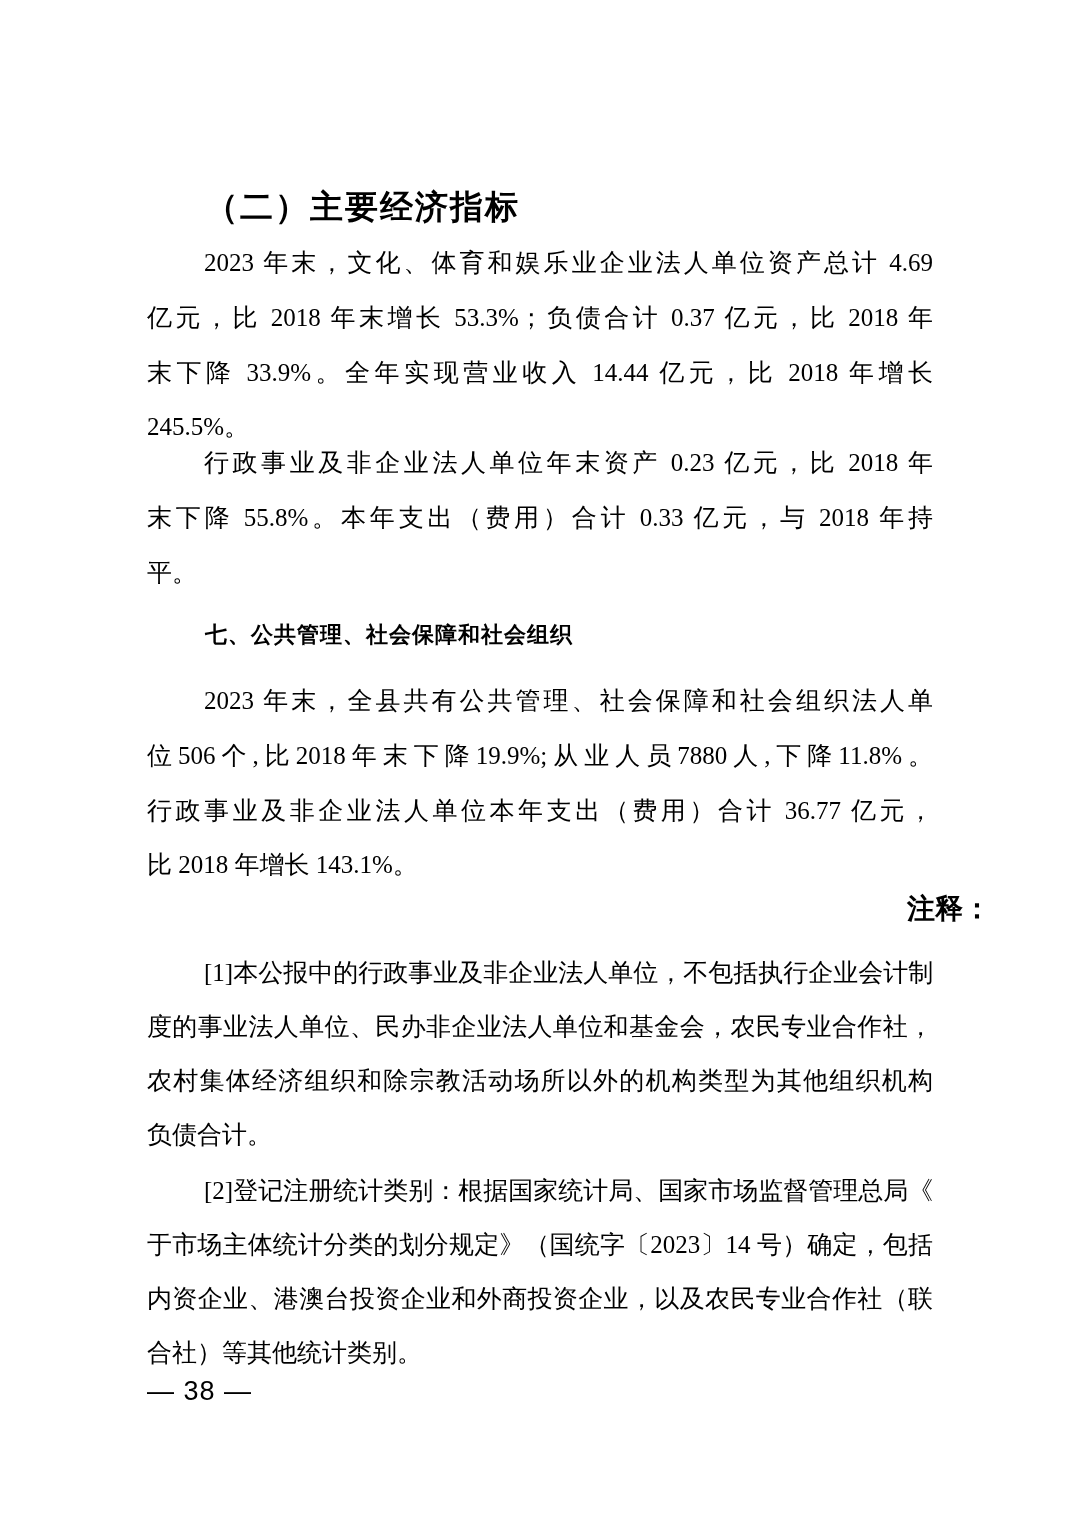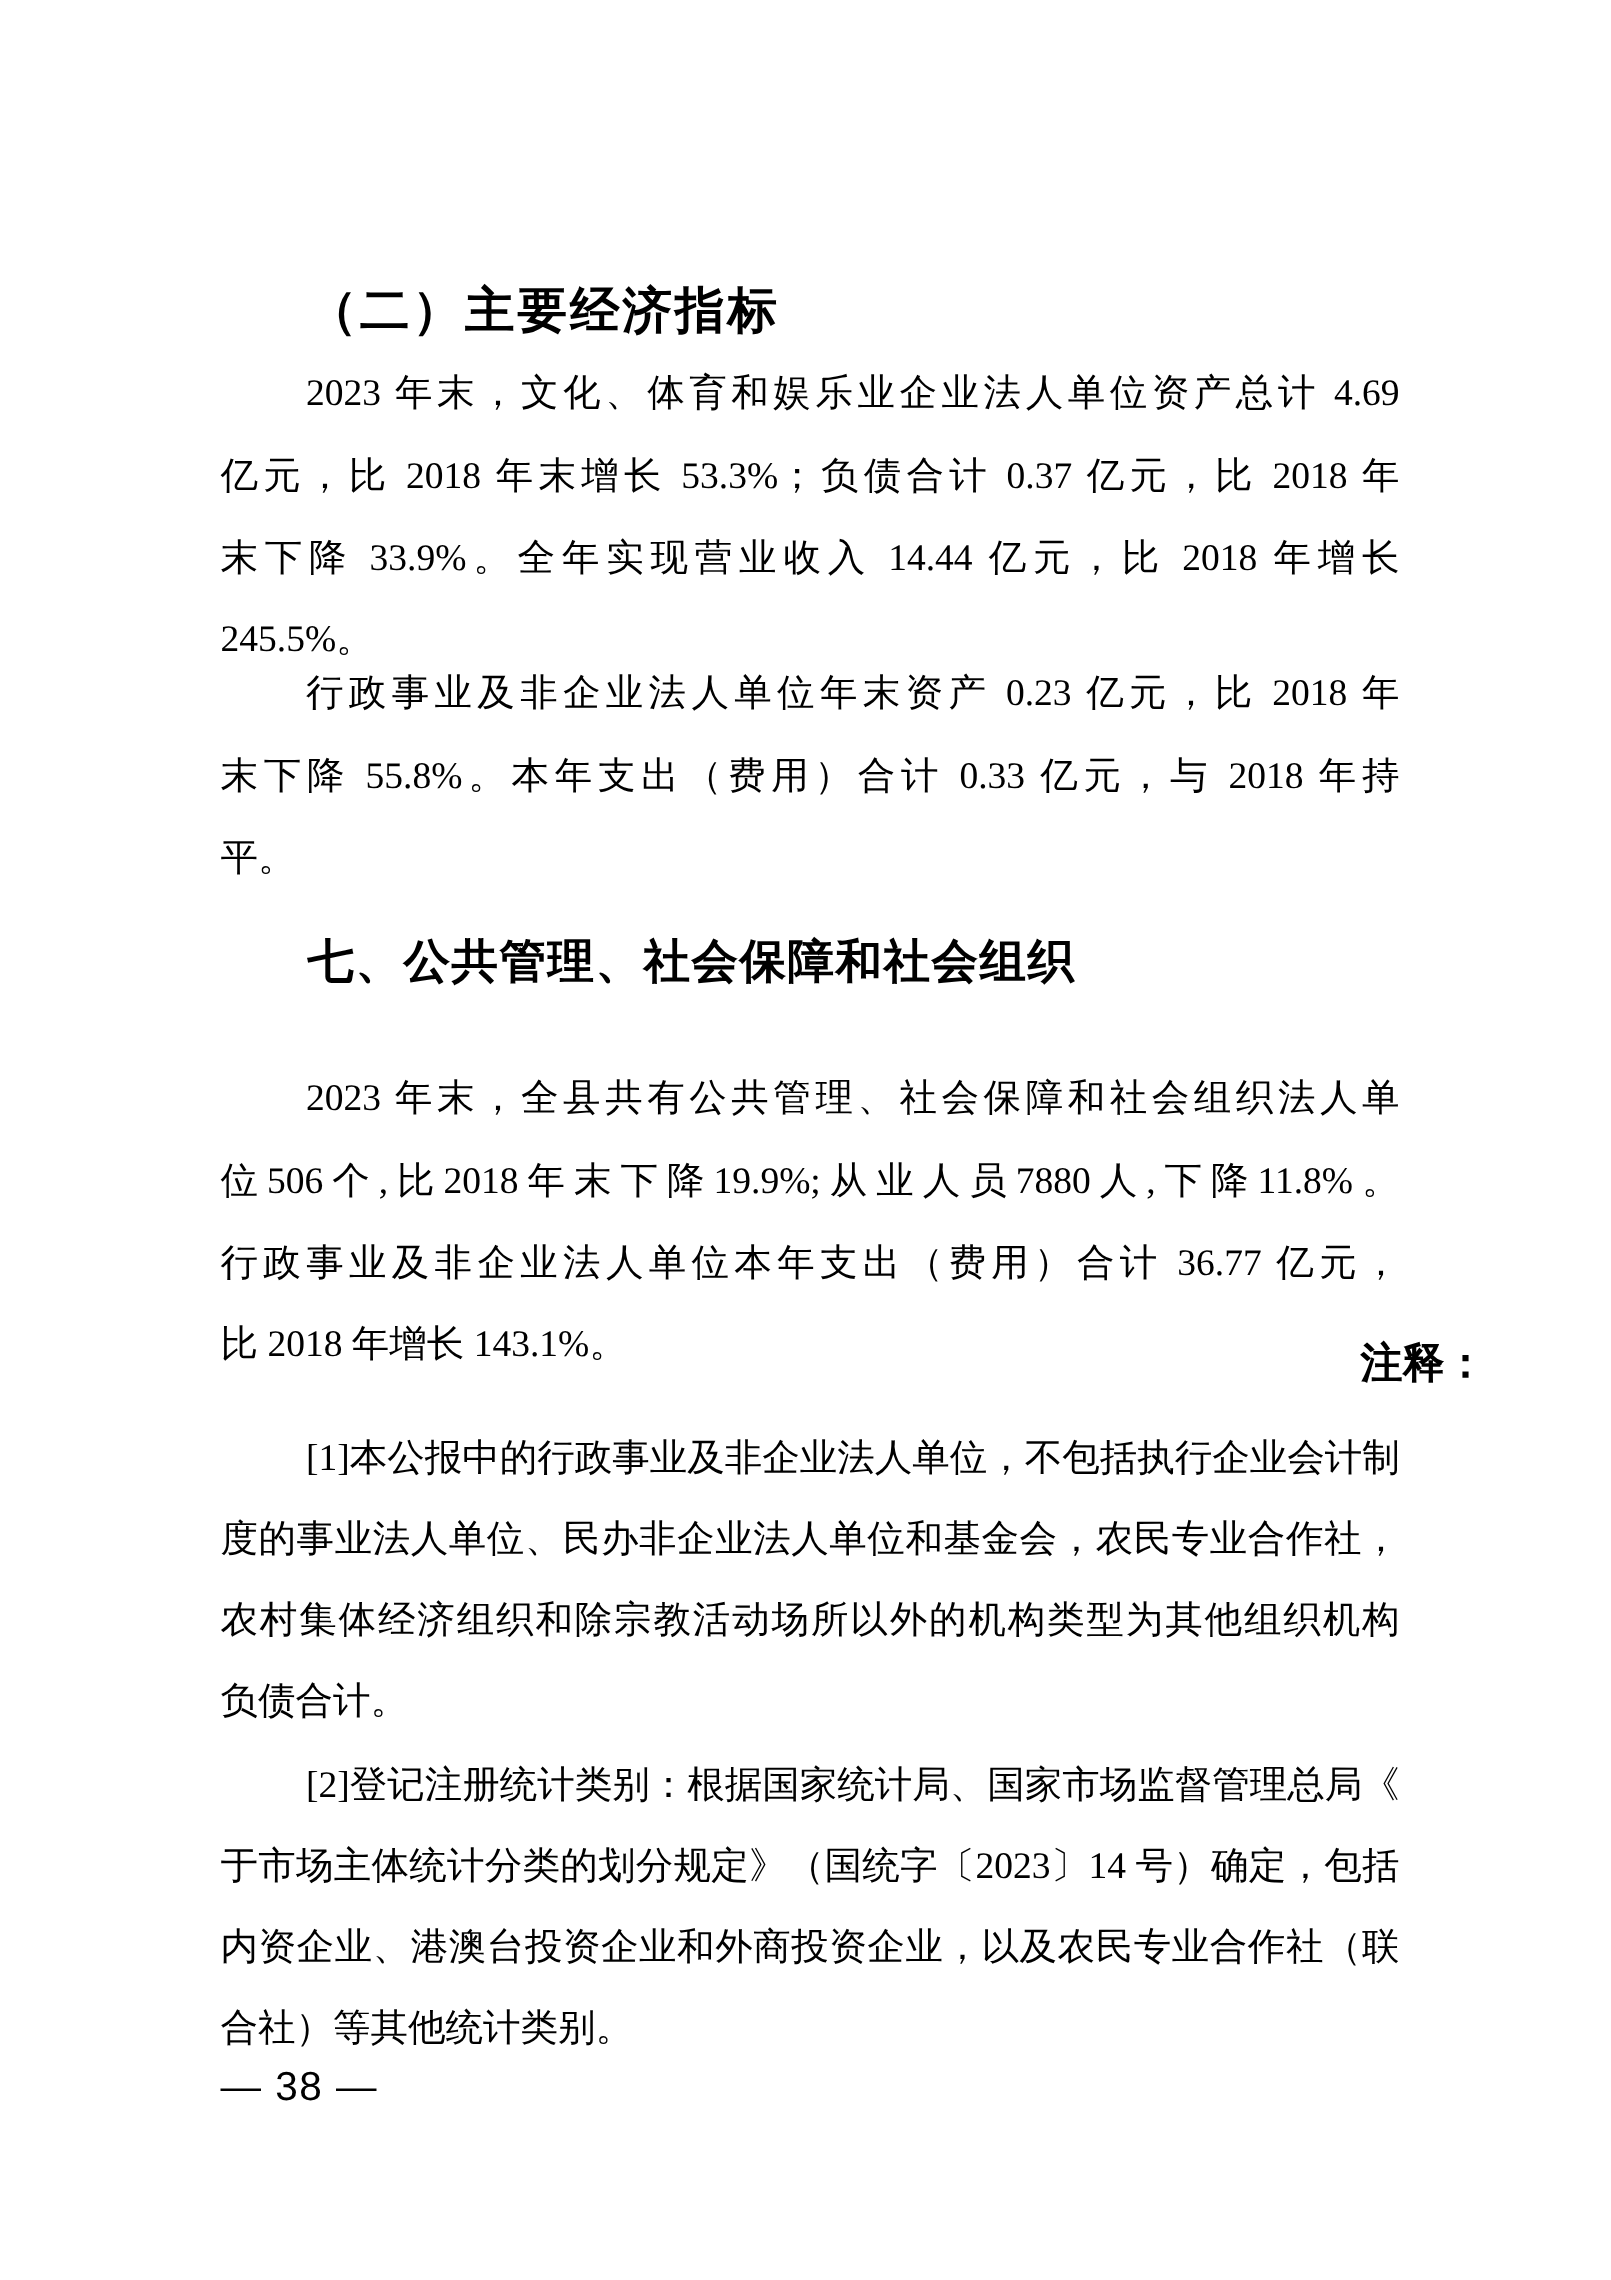--- a/index.html
+++ b/index.html
@@ -20,21 +20,21 @@
     padding-left:58px;
     font-size:33px;
     font-weight:bold;
     letter-spacing:2px;
     font-family:"Liberation Serif", serif;
   }
   
   .h-hei {
     top:596px;
     padding-left:58px;
-    font-size:31px;
+    font-size:22px;
     font-weight:bold;
     letter-spacing:1px;
     font-family:"Liberation Sans", sans-serif;
   }
   
   .notes-label {
     top:866px;
     padding-left:58px;
     font-size:28px;
     font-weight:bold;
@@ -49,21 +49,21 @@
     white-space:nowrap;
   }
   .para .line.first { padding-left:57px; }
   .para .line.last  { text-align-last:left; }
 
   .body-text .line { height:54.8px; line-height:54.8px; font-size:25px; }
   .note-text .line { height:54px;   line-height:54px;   font-size:25px;  }
 
   .p1 { top:212px; }
   .p2 { top:412px; }
-  .p3 { top:682px; }
+  .p3 { top:650px; }
   .n1 { top:922px; }
   .n2 { top:1140px; }
 
   .page-number {
     top:1352px;
     font-size:27px;
     letter-spacing:1px;
     font-family:Liberation Sans, sans-serif;
   }
 </style>

